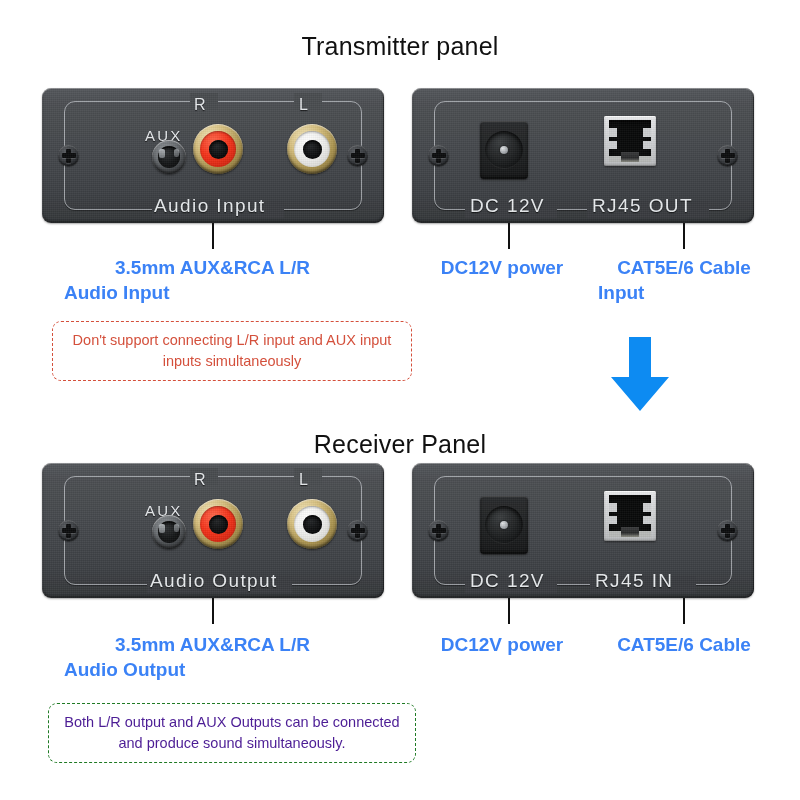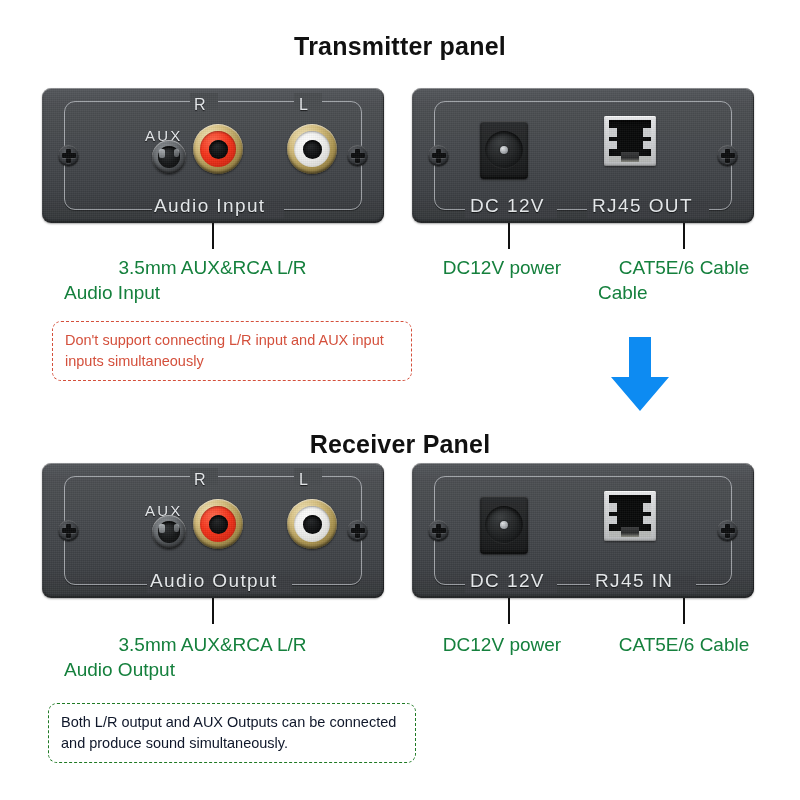--- a/index.html
+++ b/index.html
@@ -15,21 +15,21 @@
     overflow: hidden;
   }
 
   
   .section-title {
     position: absolute;
     width: 100%;
     left: 0;
     text-align: center;
     font-size: 25px;
-    font-weight: bold;
+    font-weight: normal;
     color: #111111;
     letter-spacing: 0.2px;
   }
   #transmitter-title { top: 32px; }
   #receiver-title    { top: 430px; }
 
   
   .panel {
     position: absolute;
     border-radius: 9px;
@@ -267,45 +267,45 @@
   
   .leader {
     position: absolute;
     width: 2px;
     background: #111111;
   }
   .caption {
     position: absolute;
     text-align: center;
     font-size: 19px;
-    font-weight: normal;
-    color: #15803d;
+    font-weight: bold;
+    color: #3b82f6;
     line-height: 1.32;
   }
 
   
   .note {
     position: absolute;
     border-radius: 9px;
     display: flex;
     align-items: center;
     justify-content: center;
-    text-align: left;
+    text-align: center;
     font-size: 14.5px;
     line-height: 1.42;
     padding: 7px 12px;
     box-sizing: border-box;
   }
   .note.warn {
     border: 1.6px dashed #d4503c;
     color: #d4503c;
   }
   .note.ok {
     border: 1.6px dashed #1f7a24;
-    color: #0f172a;
+    color: #4c1d95;
   }
 
   
   #flow-arrow {
     position: absolute;
     left: 609px;
     top: 337px;
     width: 62px;
     height: 76px;
   }
@@ -381,21 +381,21 @@
 
 <div class="caption" style="left:60px; top:255px; width:305px;">
   <div>3.5mm AUX&amp;RCA L/R</div>
   <div style="text-align:left; padding-left:4px;">Audio Input</div>
 </div>
 
 <div class="caption" style="left:418px; top:255px; width:168px;">DC12V power</div>
 
 <div class="caption" style="left:594px; top:255px; width:180px;">
   <div>CAT5E/6 Cable</div>
-  <div style="text-align:left; padding-left:4px;">Cable</div>
+  <div style="text-align:left; padding-left:4px;">Input</div>
 </div>
 
 <div class="note warn" style="left:52px; top:321px; width:360px; height:60px;">Don't support connecting L/R input and AUX input inputs simultaneously</div>
 
 <div id="flow-arrow">
   <svg width="62" height="76" viewBox="0 0 62 76" aria-hidden="true">
     <polygon points="20,0 42,0 42,40 60,40 31,74 2,40 20,40" fill="#0d8bf2"></polygon>
   </svg>
 </div>
 

